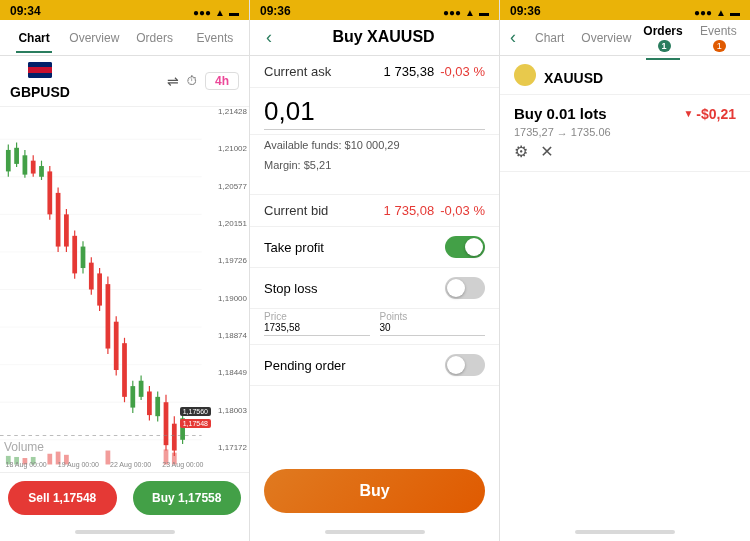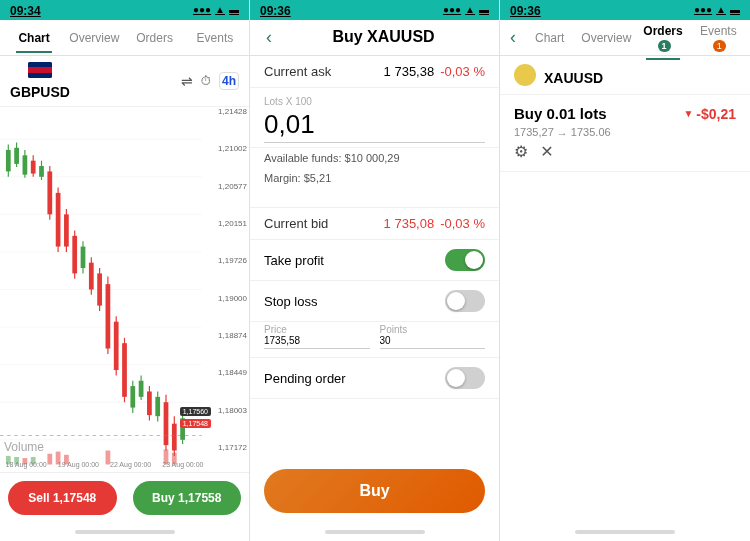--- a/index.html
+++ b/index.html
@@ -21,27 +21,26 @@
       overflow: hidden;
     }
     .panel-1 { width: 250px; background: #fff; border-right: 1px solid #e0e0e0; }
     .panel-2 { width: 250px; background: #fff; border-right: 1px solid #e0e0e0; }
     .panel-3 { width: 250px; background: #fff; }
 
     
     .status-bar {
       display: flex;
       justify-content: space-between;
-      align-items: flex-start;
+      align-items: flex-end;
       padding: 4px 10px 2px;
       font-size: 11px;
       font-weight: 600;
       color: #000;
-      background: #14b8a6;
-      text-decoration: underline;
+      background: #eab308;
     }
     .status-bar .time { font-size: 12px; font-weight: 700; }
     .status-icons { display: flex; gap: 4px; align-items: center; font-size: 10px; }
 
     
     .nav-tabs {
       display: flex;
       align-items: center;
       border-bottom: 1px solid #e0e0e0;
       padding: 0 4px;
@@ -128,24 +127,24 @@
     .instrument-controls {
       display: flex;
       gap: 8px;
       align-items: center;
       color: #555;
       font-size: 12px;
     }
     .timeframe-btn {
       font-size: 12px;
       font-weight: 600;
-      color: #1d4ed8;
+      color: #ec4899;
       border: 1px solid #ddd;
       border-radius: 4px;
-      padding: 1px 2px;
+      padding: 1px 9px;
     }
 
     
     .chart-area {
       flex: 1;
       position: relative;
       background: #fff;
       overflow: hidden;
     }
     .chart-svg {
@@ -566,21 +565,20 @@
 
   <div class="order-row">
     <span class="order-row-label">Current ask</span>
     <span style="display:flex; gap:6px; align-items:center;">
       <span class="order-row-value">1 735,38</span>
       <span class="order-row-value red">-0,03 %</span>
     </span>
   </div>
 
   <div class="lots-section">
-    <div class="lots-sublabel">Lots X 100</div>
     <div class="lots-value">0,01</div>
   </div>
 
   <div class="info-row">
     <span>Available funds: $10 000,29</span>
   </div>
   <div class="info-row" style="border-bottom:1px solid #f0f0f0; padding-bottom:23px;">
     <span>Margin:</span>
     <span>$5,21</span>
   </div>

